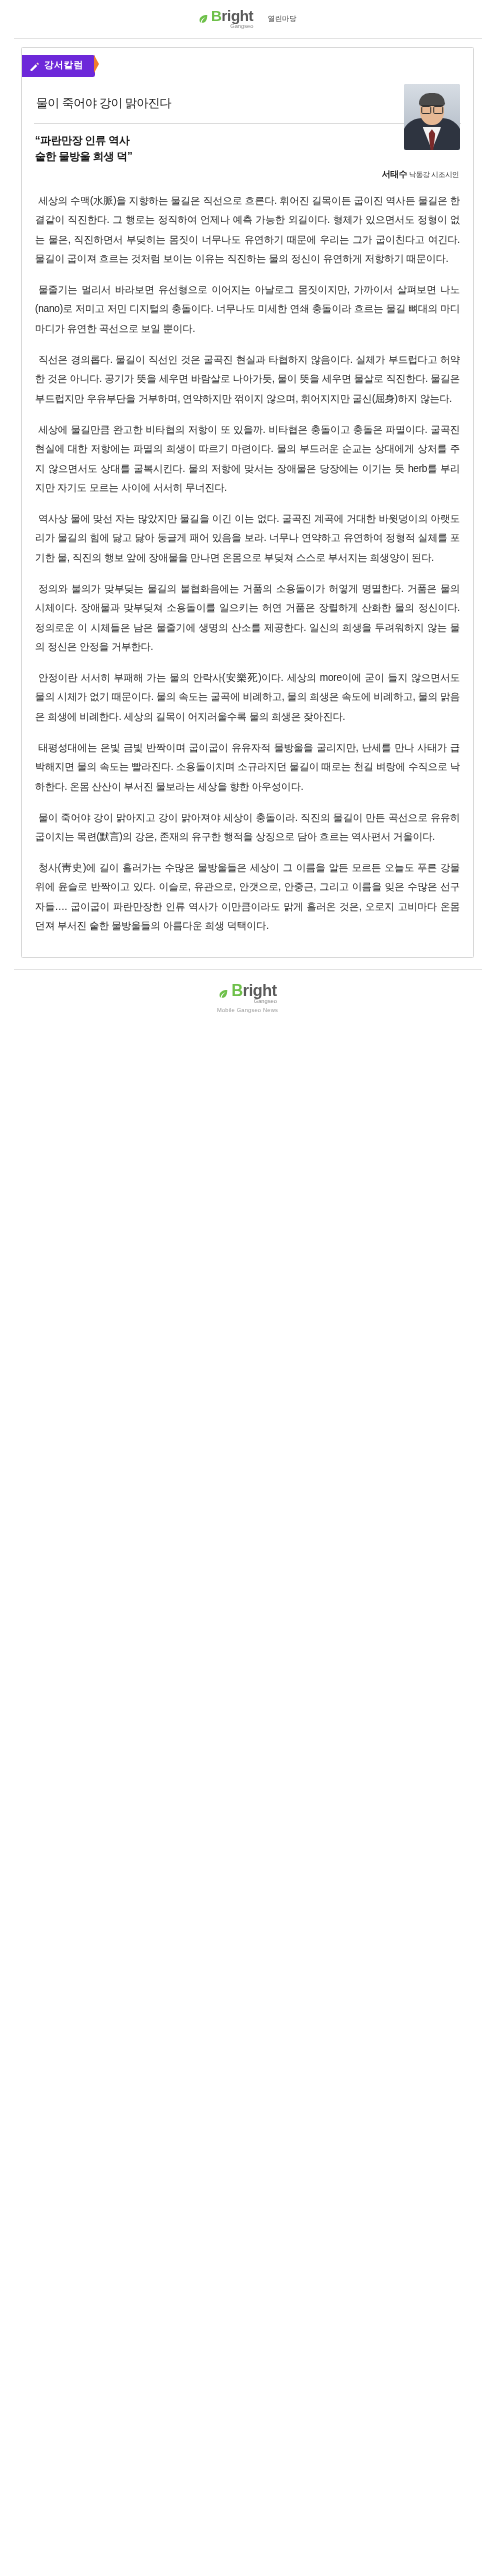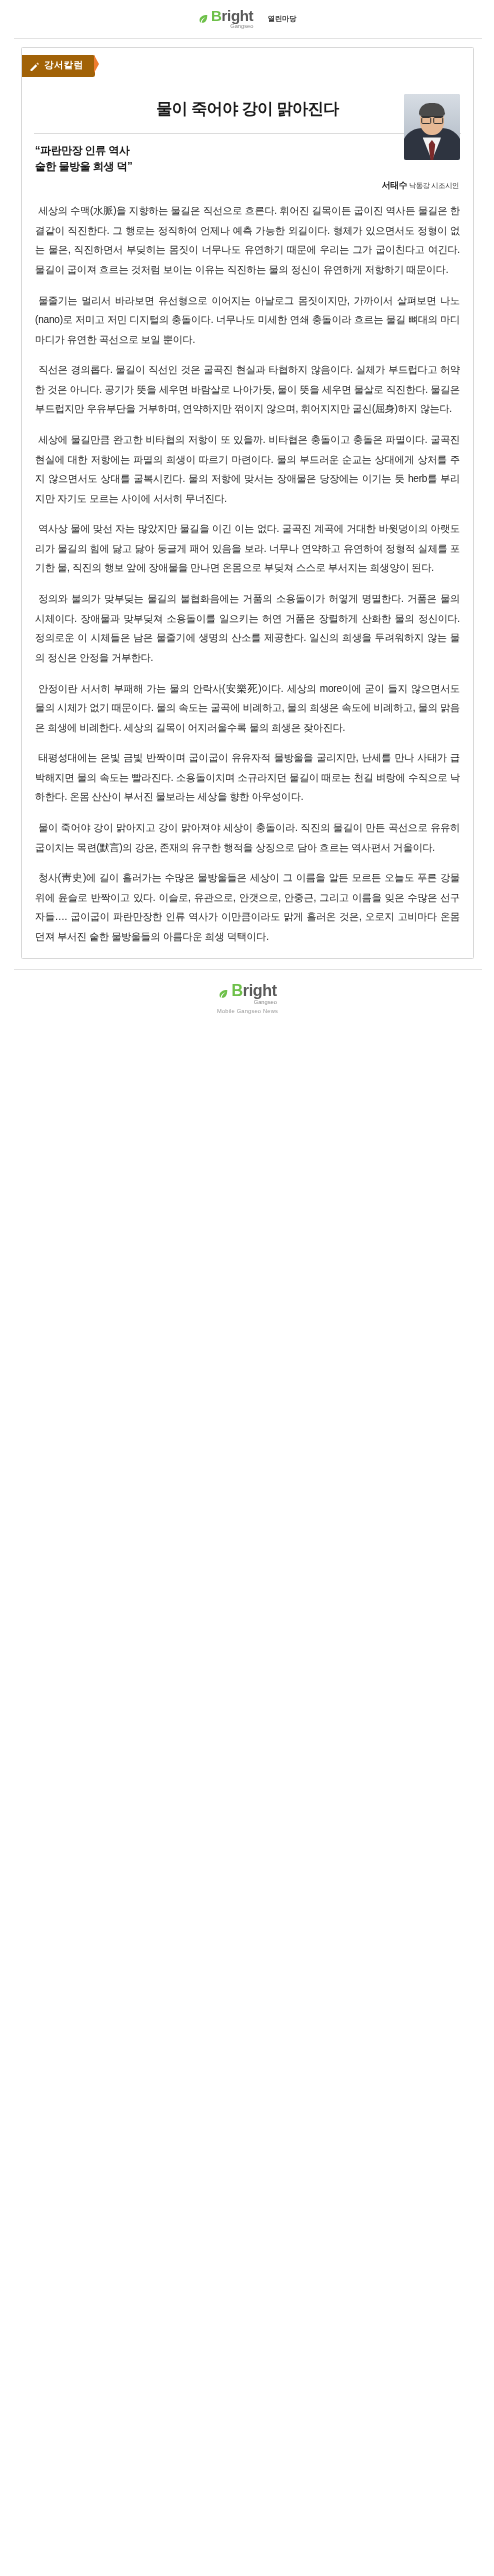--- a/index.html
+++ b/index.html
@@ -56,40 +56,39 @@
     color: #8a8a8a;
     font-weight: normal;
     letter-spacing: 0px;
     text-align: right;
     margin-top: 0.5px;
   }
   .topnav-item {
     font-size: 7.2px;
     color: #3b3b3b;
     padding: 2.1px 1px;
-    font-weight: bold;
   }
 
   
   .card {
     margin: 8.2px 7.2px 10.3px 7.2px;
     border: 0.5px solid #d8d8d8;
     border-radius: 1.5px;
     background: #ffffff;
     box-sizing: border-box;
     padding-bottom: 5.2px;
   }
   .ribbon-wrap {
     padding: 7.2px 0 0 0;
   }
   .ribbon {
     display: inline-flex;
     align-items: flex-end;
     gap: 4.1px;
-    background: #a16207;
+    background: #6d28d9;
     color: #fff;
     font-size: 9.3px;
     font-weight: bold;
     padding: 4.1px 11.3px 4.1px 7.2px;
     margin-left: 0px;
     border-top-right-radius: 2.1px;
     border-bottom-right-radius: 2.1px;
     position: relative;
     letter-spacing: 0.5px;
   }
@@ -105,27 +104,26 @@
     top: 0;
     bottom: 0;
     width: 0;
     height: 0;
     border-top: 9.8px solid transparent;
     border-bottom: 9.8px solid transparent;
     border-left: 5.2px solid #f07c2e;
   }
 
   .headline {
-    font-size: 16px;
-    font-weight: bold;
+    font-size: 12px;
+    font-weight: normal;
     color: #1a1a1a;
     letter-spacing: -0.5px;
     padding: 11.3px 14.4px 3.1px 14.4px;
     line-height: 1.3;
-    text-align: center;
   }
   .hr-thin {
     border: none;
     border-top: 0.5px solid #dcdcdc;
     margin: 4.1px 12.4px 0 12.4px;
   }
 
   .subhead-row {
     display: flex;
     align-items: flex-start;
@@ -175,21 +173,21 @@
   }
   .body-text p {
     font-size: 10px;
     line-height: 1.95;
     color: #1d1d1d;
     margin: 0 0 11.3px 0;
     text-align: justify;
     letter-spacing: -0.2px;
     text-indent: 3.1px;
   }
-  .body-text p:last-child { margin-bottom: 1px; }
+  .body-text p:last-child { margin-bottom: 11px; }
 
   
   .footer {
     margin-top: 3.1px;
     border-top: 0.5px solid #e3e3e3;
     padding: 13.4px 0 17.5px 0;
     display: flex;
     flex-direction: column;
     align-items: center;
     gap: 2.1px;

